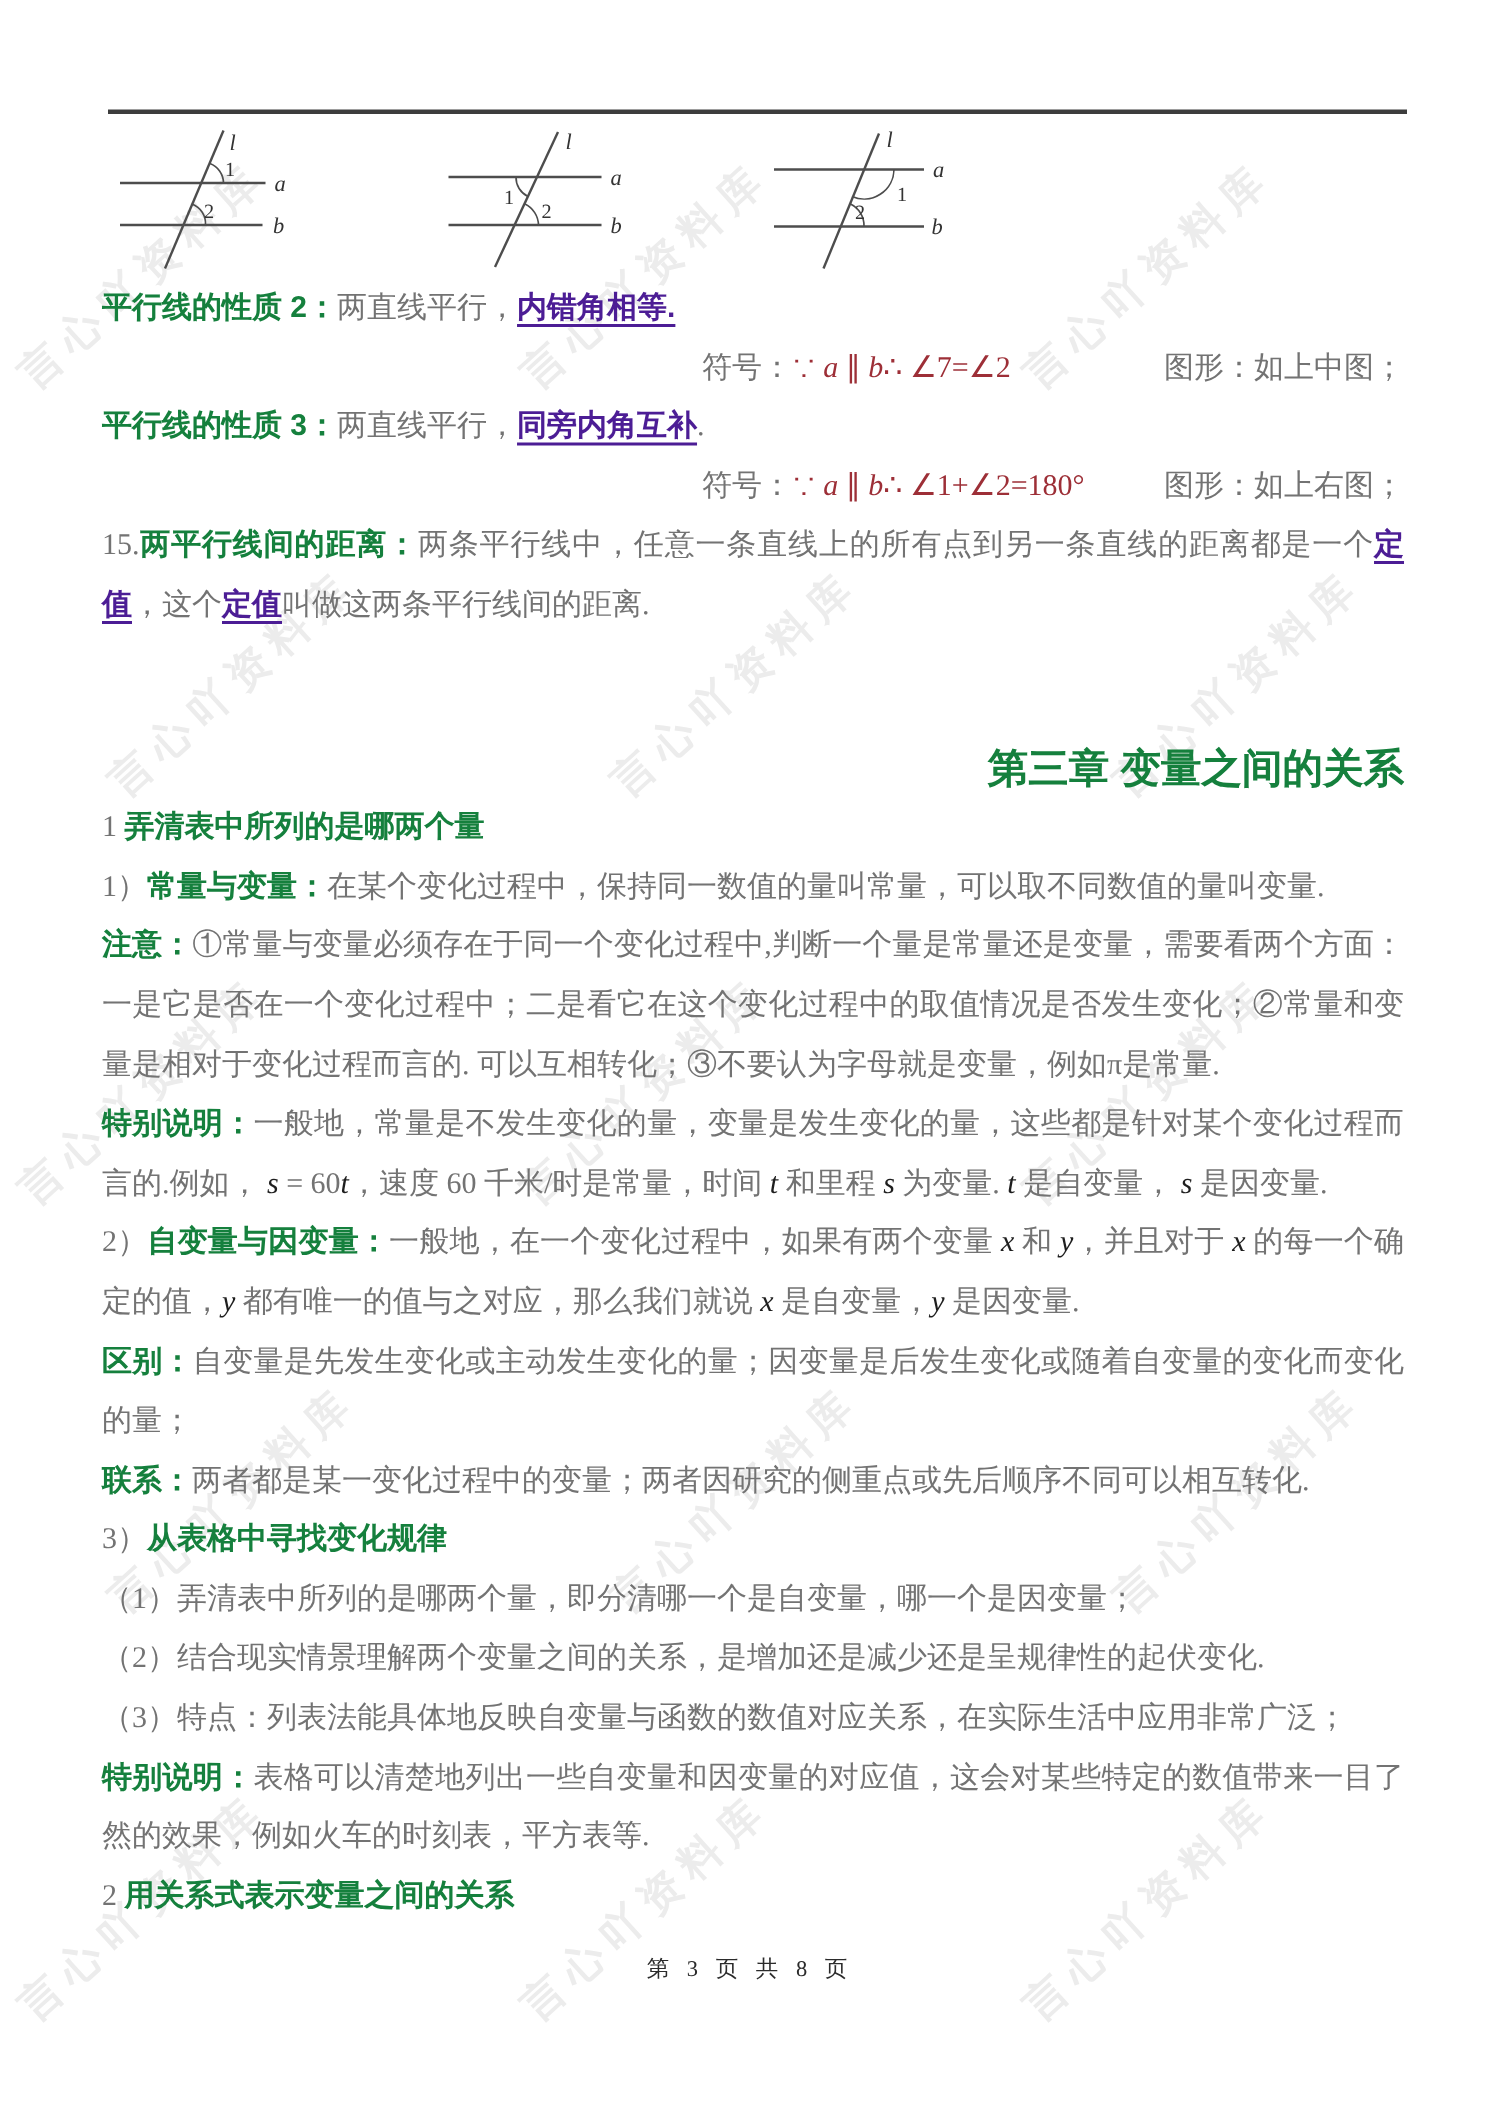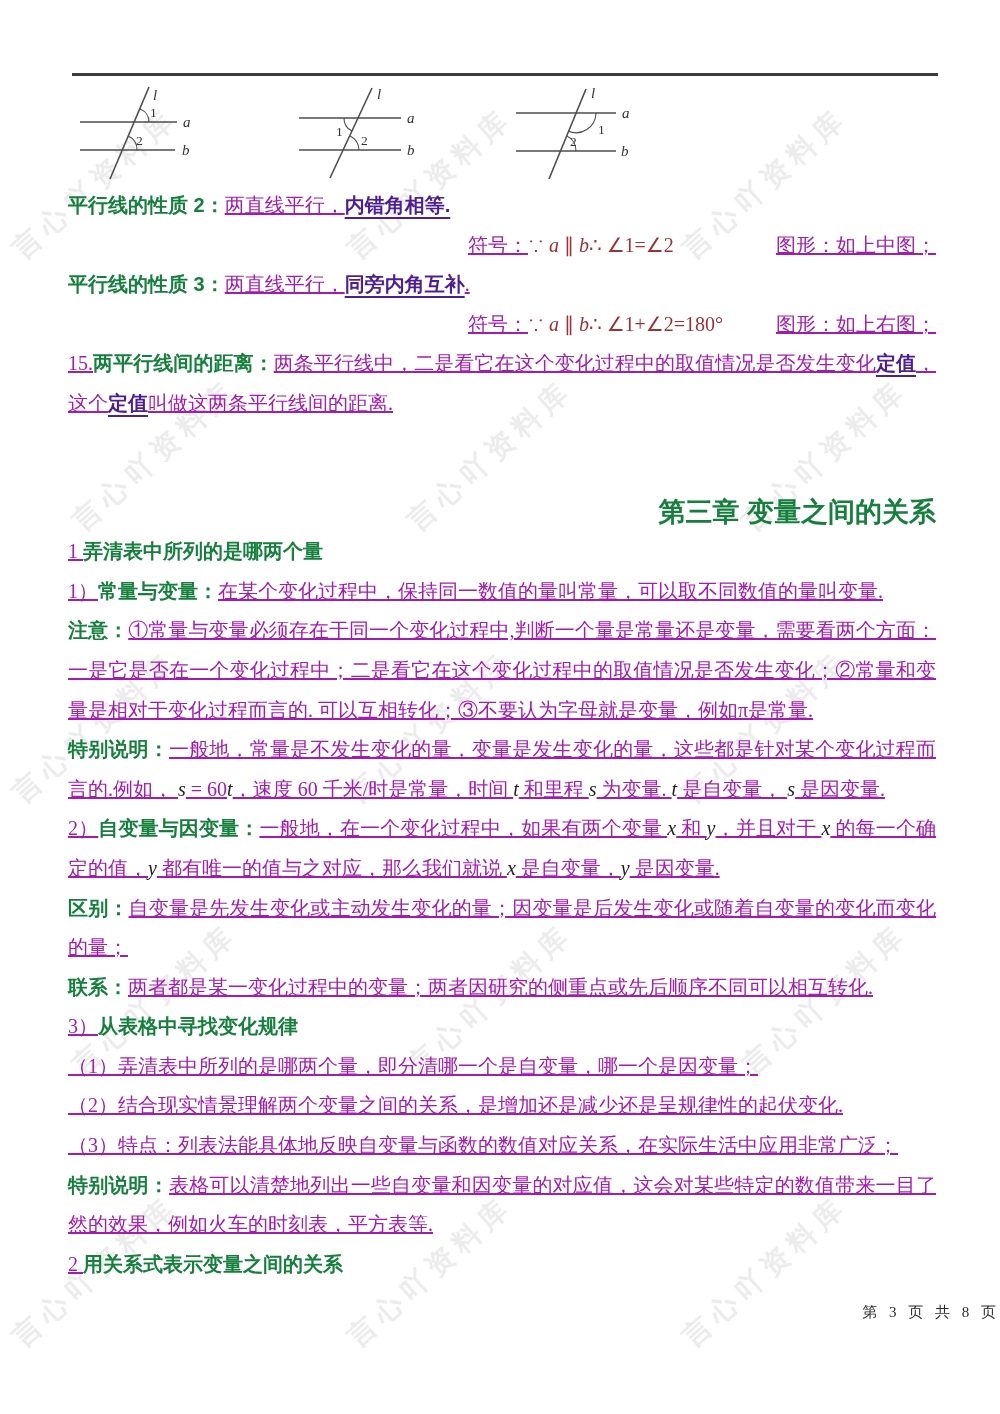--- a/index.html
+++ b/index.html
@@ -18,29 +18,29 @@
   .dg-line{stroke:#4d4d4d;stroke-width:1.6;fill:none;}
   .dg-arc{stroke:#4d4d4d;stroke-width:1.1;fill:none;}
   .dg-lab{font-family:"Liberation Serif",serif;font-style:italic;font-size:15px;fill:#333;}
   .dg-num{font-family:"Liberation Serif",serif;font-size:13.5px;fill:#333;}
   
   .content{position:absolute;left:68px;top:186px;width:868px;z-index:1;}
   .para{font-size:20px;line-height:39.6px;text-align:justify;margin:0;}
   .para.chapter{text-align:right;margin-top:69px;font-size:27px;}
   .para.cols{position:relative;text-align:right;}
   .col-right{position:absolute;left:400px;top:0;white-space:nowrap;}
-  .run-k{color:#a21caf;text-decoration:underline;}
+  .run-k{color:#737373;}
   .run-rb{color:#15803d;font-weight:bold;font-family:"Liberation Sans",sans-serif;}
   .run-rbu{color:#4c1d95;font-weight:bold;font-family:"Liberation Sans",sans-serif;
            text-decoration:underline;text-decoration-thickness:2px;text-underline-offset:5px;}
   .run-fm{color:#9d2f37;font-family:"Liberation Serif",serif;}
   .run-fmi{color:#9d2f37;font-family:"Liberation Serif",serif;font-style:italic;}
   .run-i{color:#1e1e1e;font-style:italic;font-family:"Liberation Serif",serif;}
   
-  .footer{position:absolute;left:0;top:1303px;width:100%;text-align:right;z-index:1;
+  .footer{position:absolute;left:0;top:1303px;width:100%;text-align:center;z-index:1;
           font-size:15px;letter-spacing:4px;color:#2b2b2b;font-family:"Liberation Serif",serif;}
 </style>
 </head>
 <body>
 
 <div class="page">
 
   <div class="wm-layer" id="wm-layer">
       <div class="wm" style="left: 30px; top: 230px;">言心吖资料库</div>
       <div class="wm" style="left: 365px; top: 230px;">言心吖资料库</div>
@@ -101,24 +101,24 @@
       <text class="dg-lab" x="79" y="14">l</text>
       <text class="dg-lab" x="110" y="34">a</text>
       <text class="dg-lab" x="109" y="72">b</text>
       <text class="dg-num" x="86" y="50">1</text>
       <text class="dg-num" x="58" y="62">2</text>
     </svg>
   </div>
 
   <div class="content" id="content">
       <div class="para p"><span class="run-rb">平行线的性质 2：</span><span class="run-k">两直线平行，</span><span class="run-rbu">内错角相等.</span></div>
-      <div class="para cols"><span class="col-left"><span class="run-k">图形：如上中图；</span></span><span class="col-right"><span class="run-k">符号：</span><span class="run-fm">∵ </span><span class="run-fmi">a</span><span class="run-fm"> ∥ </span><span class="run-fmi">b</span><span class="run-fm">∴ ∠1=∠2</span></span></div>
+      <div class="para cols"><span class="col-left"><span class="run-k">图形：如上中图；</span></span><span class="col-right"><span class="run-k">符号：</span><span class="run-fm">∵ </span><span class="run-fmi">a</span><span class="run-fm"> ∥ </span><span class="run-fmi">b</span><span class="run-fm">∴ ∠7=∠2</span></span></div>
       <div class="para p"><span class="run-rb">平行线的性质 3：</span><span class="run-k">两直线平行，</span><span class="run-rbu">同旁内角互补</span><span class="run-k">.</span></div>
       <div class="para cols"><span class="col-left"><span class="run-k">图形：如上右图；</span></span><span class="col-right"><span class="run-k">符号：</span><span class="run-fm">∵ </span><span class="run-fmi">a</span><span class="run-fm"> ∥ </span><span class="run-fmi">b</span><span class="run-fm">∴ ∠1+∠2=180°</span></span></div>
-      <div class="para p"><span class="run-k">15.</span><span class="run-rb">两平行线间的距离：</span><span class="run-k">两条平行线中，二是看它在这个变化过程中的取值情况是否发生变化</span><span class="run-rbu">定值</span><span class="run-k">，这个</span><span class="run-rbu">定值</span><span class="run-k">叫做这两条平行线间的距离.</span></div>
+      <div class="para p"><span class="run-k">15.</span><span class="run-rb">两平行线间的距离：</span><span class="run-k">两条平行线中，任意一条直线上的所有点到另一条直线的距离都是一个</span><span class="run-rbu">定值</span><span class="run-k">，这个</span><span class="run-rbu">定值</span><span class="run-k">叫做这两条平行线间的距离.</span></div>
       <div class="para chapter"><span class="run-rb">第三章 变量之间的关系</span></div>
       <div class="para p"><span class="run-k">1 </span><span class="run-rb">弄清表中所列的是哪两个量</span></div>
       <div class="para p"><span class="run-k">1）</span><span class="run-rb">常量与变量：</span><span class="run-k">在某个变化过程中，保持同一数值的量叫常量，可以取不同数值的量叫变量.</span></div>
       <div class="para p"><span class="run-rb">注意：</span><span class="run-k">①常量与变量必须存在于同一个变化过程中,判断一个量是常量还是变量，需要看两个方面：一是它是否在一个变化过程中；二是看它在这个变化过程中的取值情况是否发生变化；②常量和变量是相对于变化过程而言的. 可以互相转化；③不要认为字母就是变量，例如π是常量.</span></div>
       <div class="para p"><span class="run-rb">特别说明：</span><span class="run-k">一般地，常量是不发生变化的量，变量是发生变化的量，这些都是针对某个变化过程而言的.例如， </span><span class="run-i">s</span><span class="run-k"> = 60</span><span class="run-i">t</span><span class="run-k">，速度 60 千米/时是常量，时间 </span><span class="run-i">t</span><span class="run-k"> 和里程 </span><span class="run-i">s</span><span class="run-k"> 为变量. </span><span class="run-i">t</span><span class="run-k"> 是自变量， </span><span class="run-i">s</span><span class="run-k"> 是因变量.</span></div>
       <div class="para p"><span class="run-k">2）</span><span class="run-rb">自变量与因变量：</span><span class="run-k">一般地，在一个变化过程中，如果有两个变量 </span><span class="run-i">x</span><span class="run-k"> 和 </span><span class="run-i">y</span><span class="run-k">，并且对于 </span><span class="run-i">x</span><span class="run-k"> 的每一个确定的值，</span><span class="run-i">y</span><span class="run-k"> 都有唯一的值与之对应，那么我们就说 </span><span class="run-i">x</span><span class="run-k"> 是自变量，</span><span class="run-i">y</span><span class="run-k"> 是因变量.</span></div>
       <div class="para p"><span class="run-rb">区别：</span><span class="run-k">自变量是先发生变化或主动发生变化的量；因变量是后发生变化或随着自变量的变化而变化的量；</span></div>
       <div class="para p"><span class="run-rb">联系：</span><span class="run-k">两者都是某一变化过程中的变量；两者因研究的侧重点或先后顺序不同可以相互转化.</span></div>
       <div class="para p"><span class="run-k">3）</span><span class="run-rb">从表格中寻找变化规律</span></div>
       <div class="para p"><span class="run-k">（1）弄清表中所列的是哪两个量，即分清哪一个是自变量，哪一个是因变量；</span></div>

